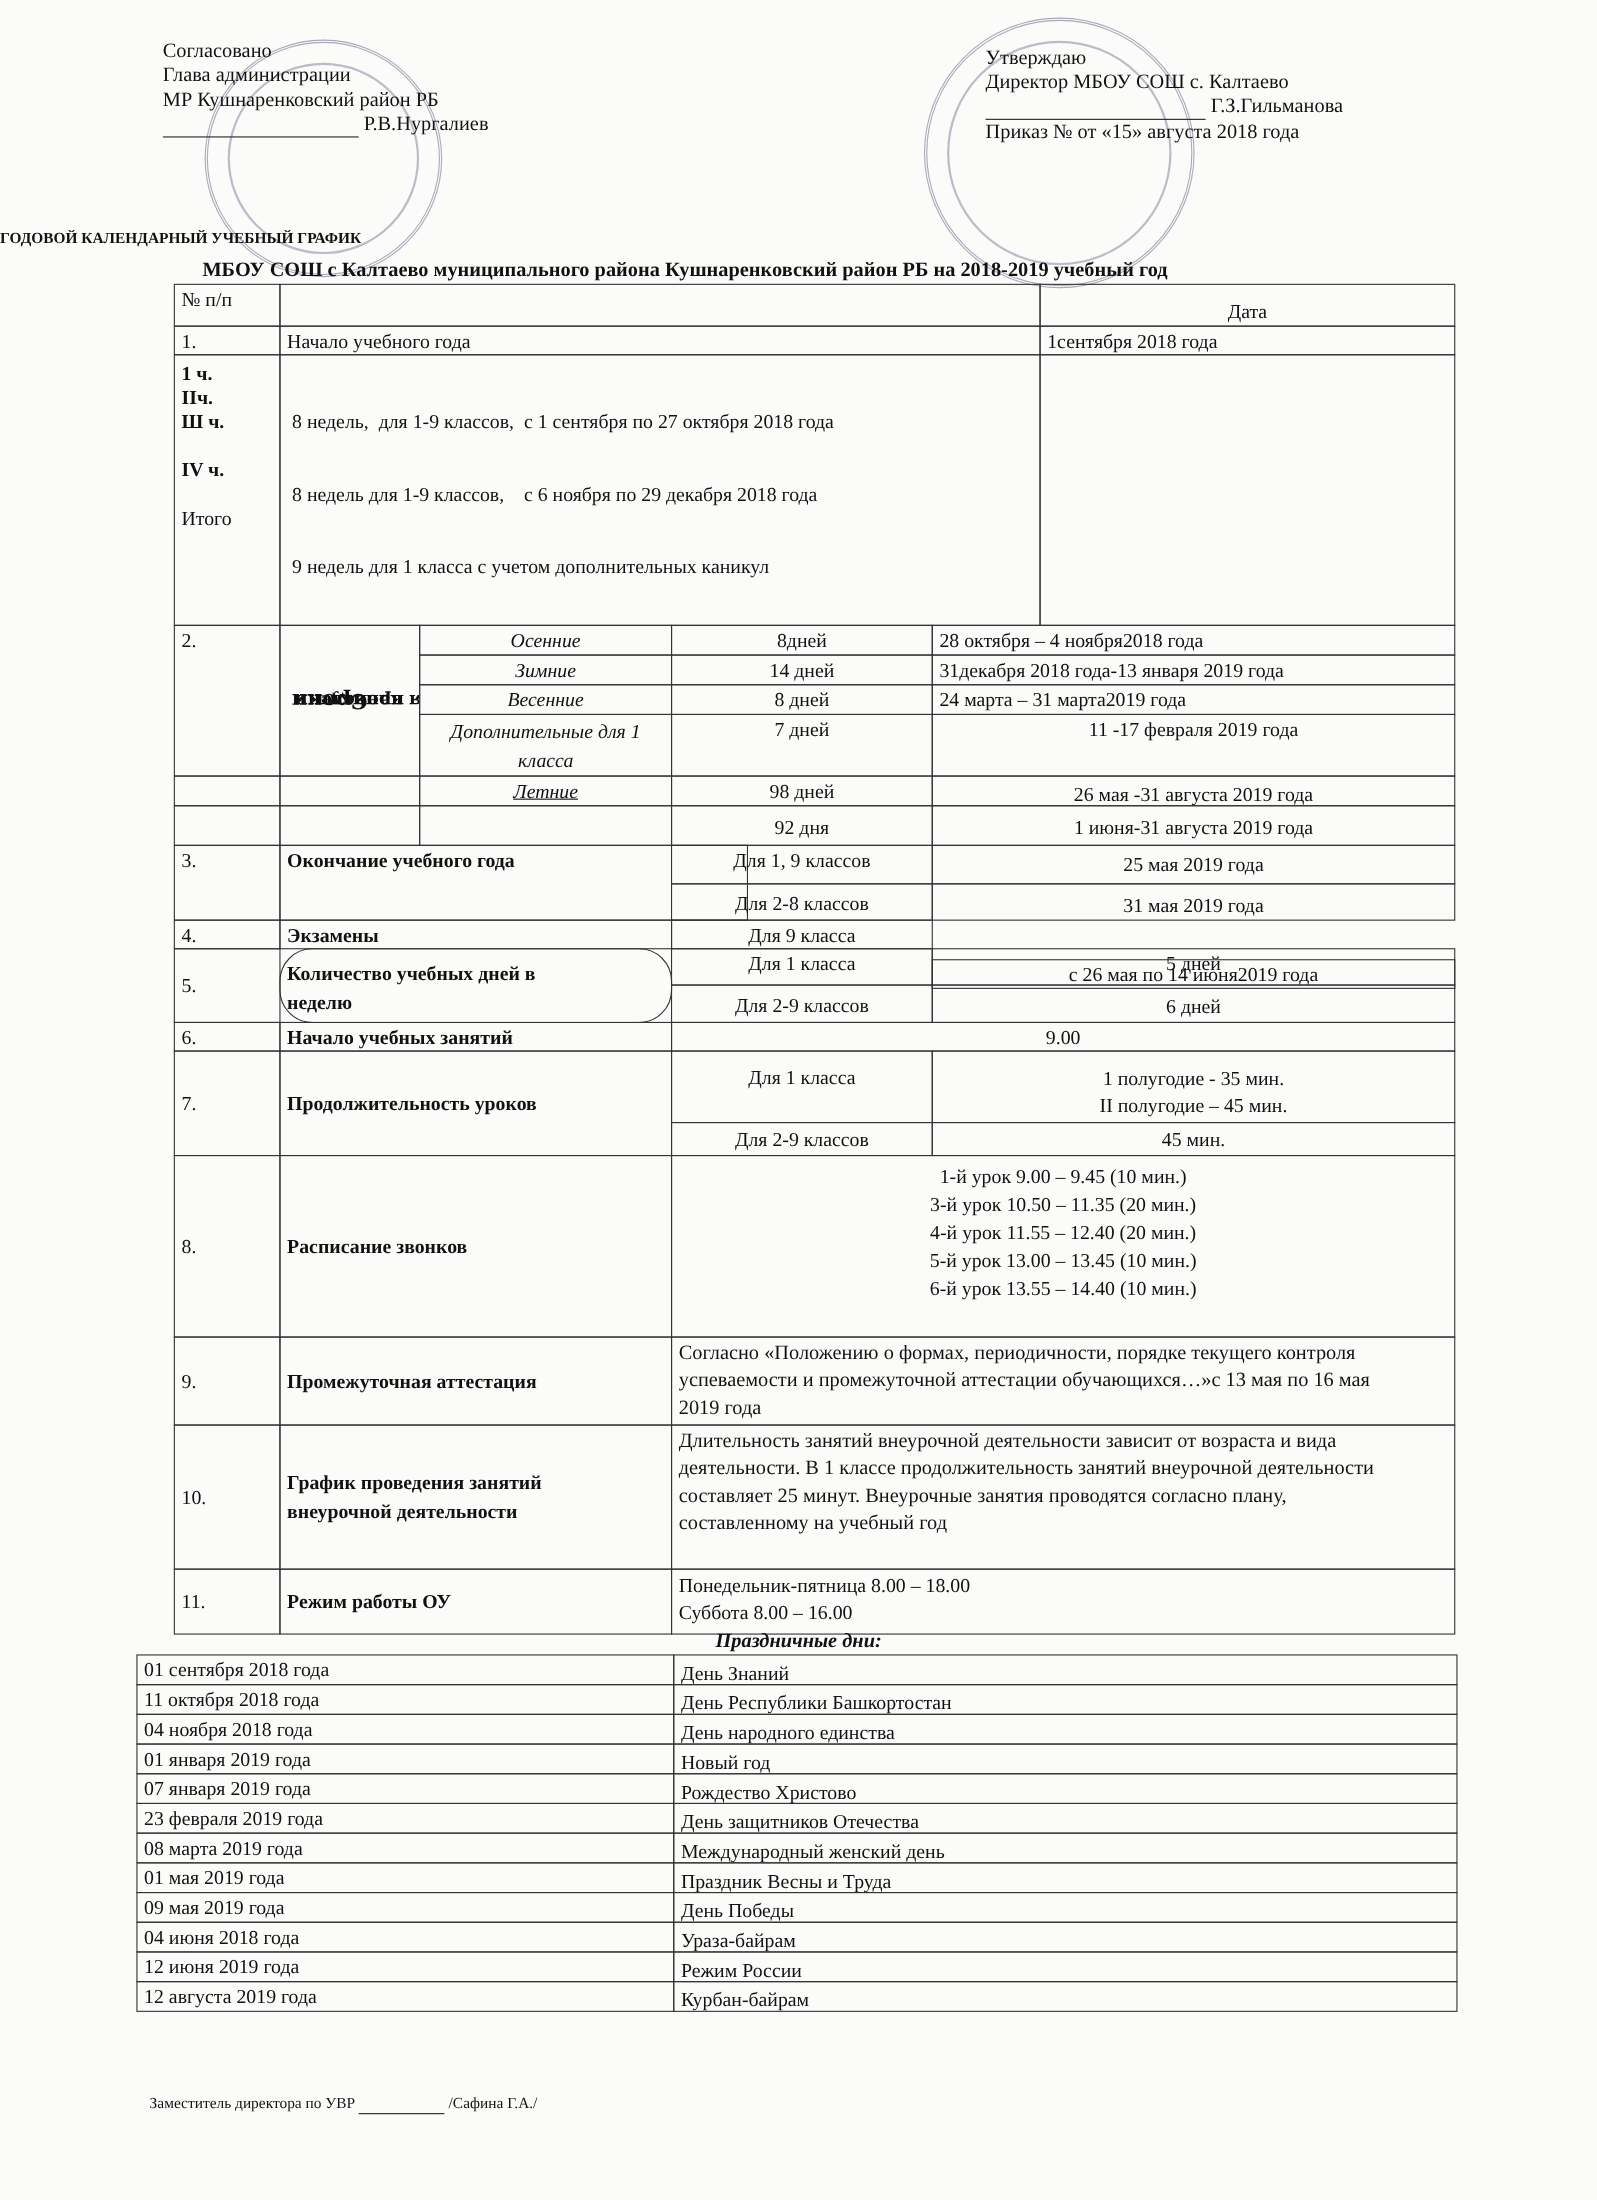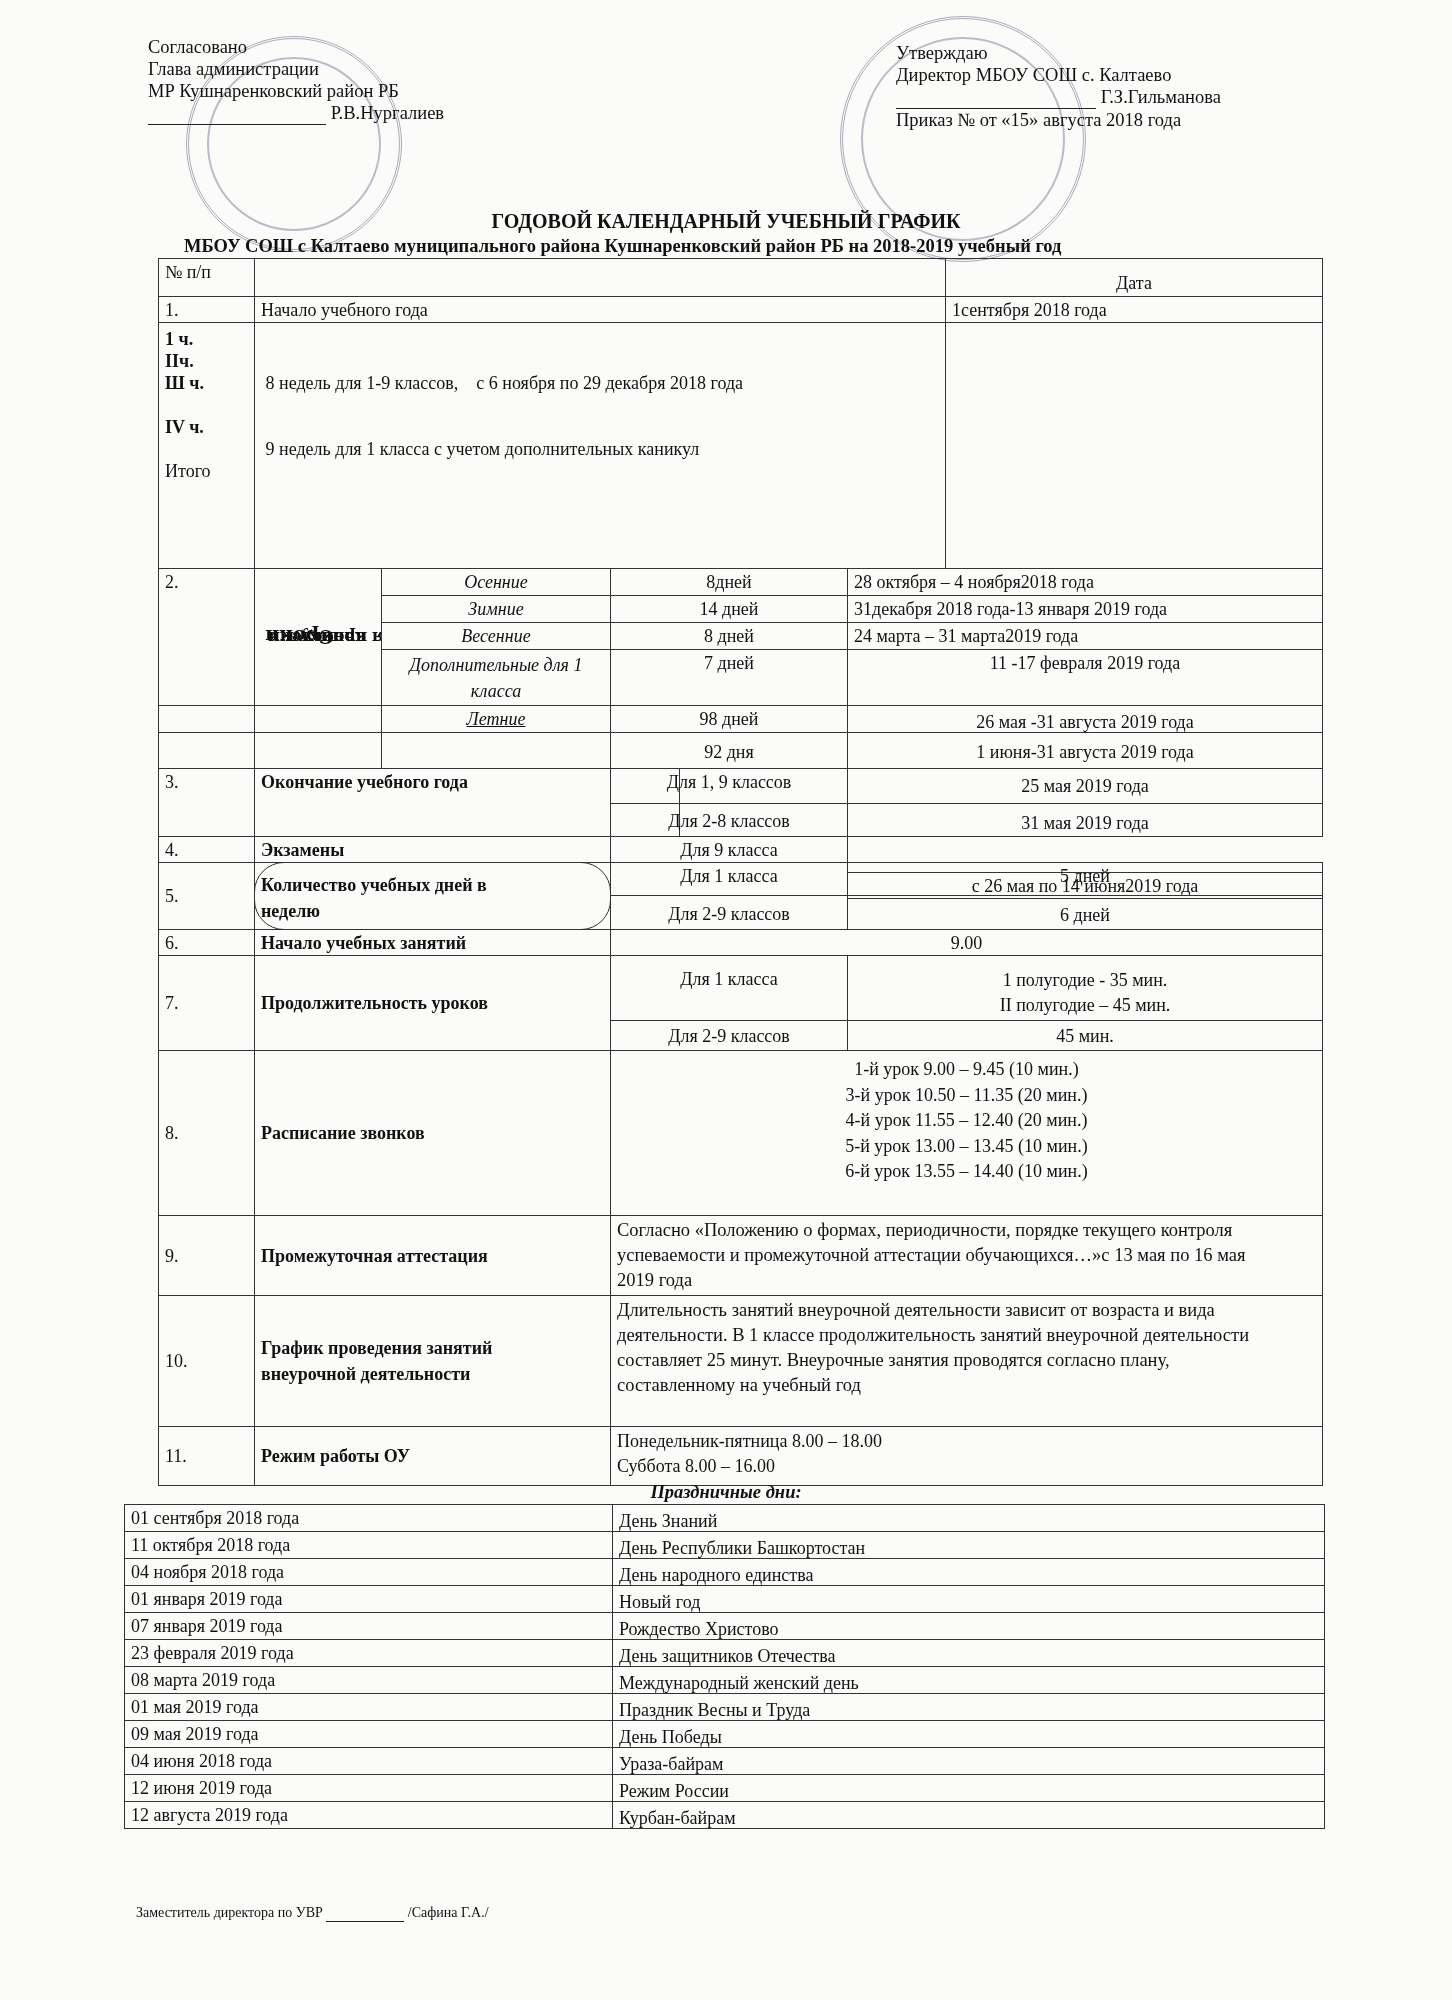--- a/index.html
+++ b/index.html
@@ -6,21 +6,21 @@
   body {
     width: 1452px; height: 2000px; position: relative;
     background: #fbfbfa; color: #111;
     font-family: "Liberation Serif", "DejaVu Serif", serif;
     overflow: hidden;
   }
   .abs { position: absolute; }
   .hdr-left { left: 148px; top: 36px; font-size: 18.5px; line-height: 22px; }
   .hdr-right { left: 896px; top: 42px; font-size: 18.5px; line-height: 22px; }
   .sigline { display: inline-block; border-bottom: 1px solid #222; }
-  .title1 { left: 0; width: 1452px; top: 210px; text-align: center; font-weight: bold; font-size: 20px; }
+  .title1 { left: 0; width: 1452px; top: 210px; font-weight: bold; font-size: 14px; }
   .title2 { left: 184px; top: 236px; font-weight: bold; font-size: 18.5px; white-space: nowrap; }
   .stamp {
     position: absolute; border-radius: 50%;
     border: 3px double rgba(70,70,110,0.45);
     pointer-events: none;
   }
   .stamp::after {
     content: ""; position: absolute; inset: 18px; border-radius: 50%;
     border: 2px solid rgba(70,70,110,0.35);
   }
@@ -78,20 +78,21 @@
   <div class="cell" style="left:158px; top:322px; width:97px; height:247px; padding-top:5px;">
     <div class="b">1 ч.</div>
     <div class="b">IIч.</div>
     <div class="b">Ш ч.</div>
     <div>&nbsp;</div>
     <div class="b">IV ч.</div>
     <div>&nbsp;</div>
     <div>Итого</div>
   </div>
   <div class="cell" style="left:254px; top:322px; width:692px; height:247px; padding-top:5px; white-space:pre;">
+    <div> 8 недель,  для 1-9 классов,  с 1 сентября по 27 октября 2018 года</div>
     <div> 8 недель для 1-9 классов,    с 6 ноября по 29 декабря 2018 года</div>
     <div> 9 недель для 1 класса с учетом дополнительных каникул</div>
     
     
     
     
     
     
   </div>
   <div class="cell" style="left:945px; top:322px; width:378px; height:247px;"></div>

